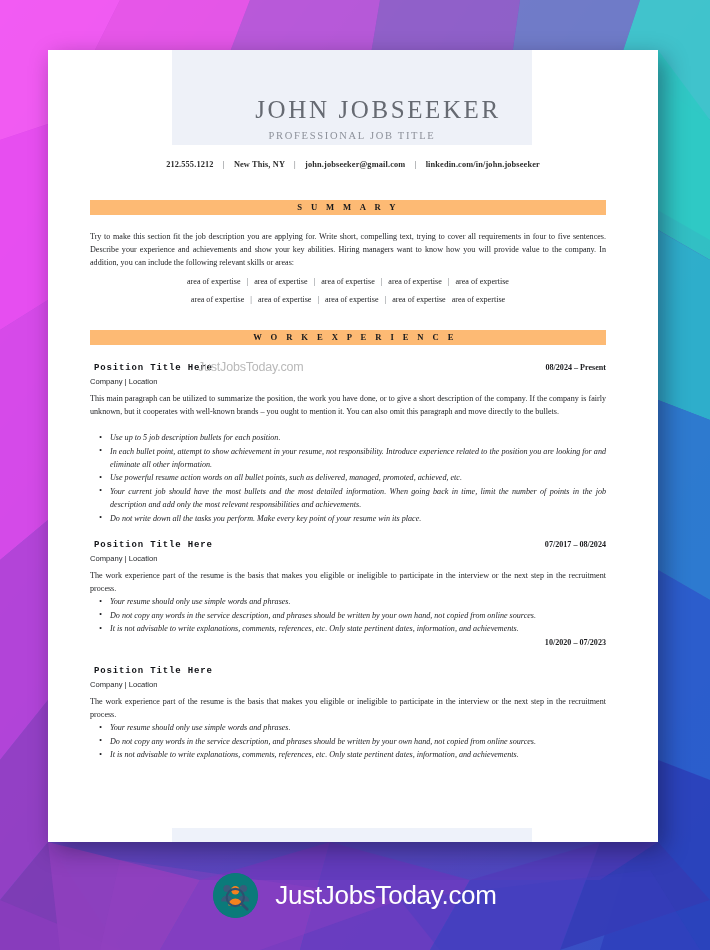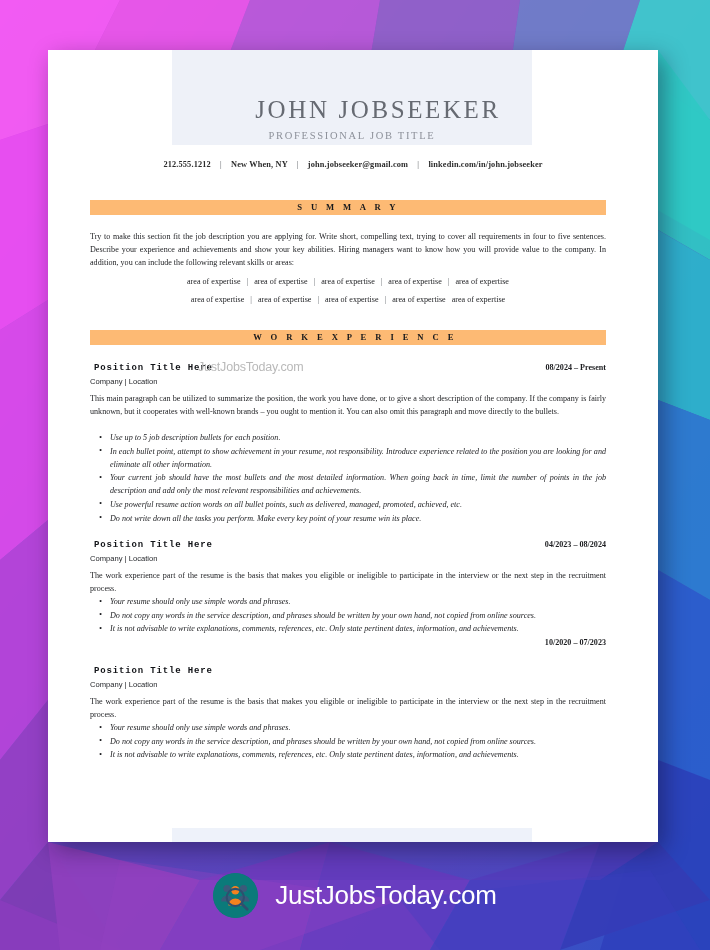--- a/index.html
+++ b/index.html
@@ -288,21 +288,21 @@
 
 <div id="page">
 
   <div class="header-band"></div>
   <div class="hdr-name">JOHN JOBSEEKER</div>
   <div class="hdr-title">PROFESSIONAL JOB TITLE</div>
 
   <div class="hdr-contact">
     <span>212.555.1212</span>
     <span class="sep">|</span>
-    <span>New When, NY</span>
+    <span>New This, NY</span>
     <span class="sep">|</span>
     <span>john.jobseeker@gmail.com</span>
     <span class="sep">|</span>
     <span>linkedin.com/in/john.jobseeker</span>
   </div>
 
   <div class="section-bar" style="top:150px;">
     <span>S U M M A R Y</span>
   </div>
   <div class="para" style="top:180px;">Try to make this section fit the job description you are applying for. Write short, compelling text, trying to cover all requirements in four to five sentences. Describe your experience and achievements and show your key abilities. Hiring managers want to know how you will provide value to the company. In addition, you can include the following relevant skills or areas:</div>
@@ -320,28 +320,28 @@
 
   <div class="job-title" style="top:313px;">Position Title Here</div>
   <div class="job-watermark" style="left:150px; top:310px;">JustJobsToday.com</div>
   <div class="job-date" style="top:313px;">08/2024 – Present</div>
   <div class="job-company" style="top:327px;">Company | Location</div>
   <div class="para" style="top:342px;">This main paragraph can be utilized to summarize the position, the work you have done, or to give a short description of the company. If the company is fairly unknown, but it cooperates with well-known brands – you ought to mention it. You can also omit this paragraph and move directly to the bullets.</div>
   <div class="bullets" style="top:381px;">
     <ul>
       <li>Use up to 5 job description bullets for each position.</li>
       <li>In each bullet point, attempt to show achievement in your resume, not responsibility. Introduce experience related to the position you are looking for and eliminate all other information.</li>
+      <li>Use powerful resume action words on all bullet points, such as delivered, managed, promoted, achieved, etc.</li>
       <li>Your current job should have the most bullets and the most detailed information. When going back in time, limit the number of points in the job description and add only the most relevant responsibilities and achievements.</li>
-      <li>Use powerful resume action words on all bullet points, such as delivered, managed, promoted, achieved, etc.</li>
       <li>Do not write down all the tasks you perform. Make every key point of your resume win its place.</li>
     </ul>
   </div>
 
   <div class="job-title" style="top:490px;">Position Title Here</div>
-  <div class="job-date" style="top:490px;">04/2023 – 08/2024</div>
+  <div class="job-date" style="top:490px;">07/2017 – 08/2024</div>
   <div class="job-company" style="top:504px;">Company | Location</div>
   <div class="para" style="top:519px;">The work experience part of the resume is the basis that makes you eligible or ineligible to participate in the interview or the next step in the recruitment process.</div>
   <div class="bullets" style="top:545px;">
     <ul>
       <li>Your resume should only use simple words and phrases.</li>
       <li>Do not copy any words in the service description, and phrases should be written by your own hand, not copied from online sources.</li>
       <li>It is not advisable to write explanations, comments, references, etc. Only state pertinent dates, information, and achievements.</li>
     </ul>
   </div>
 

